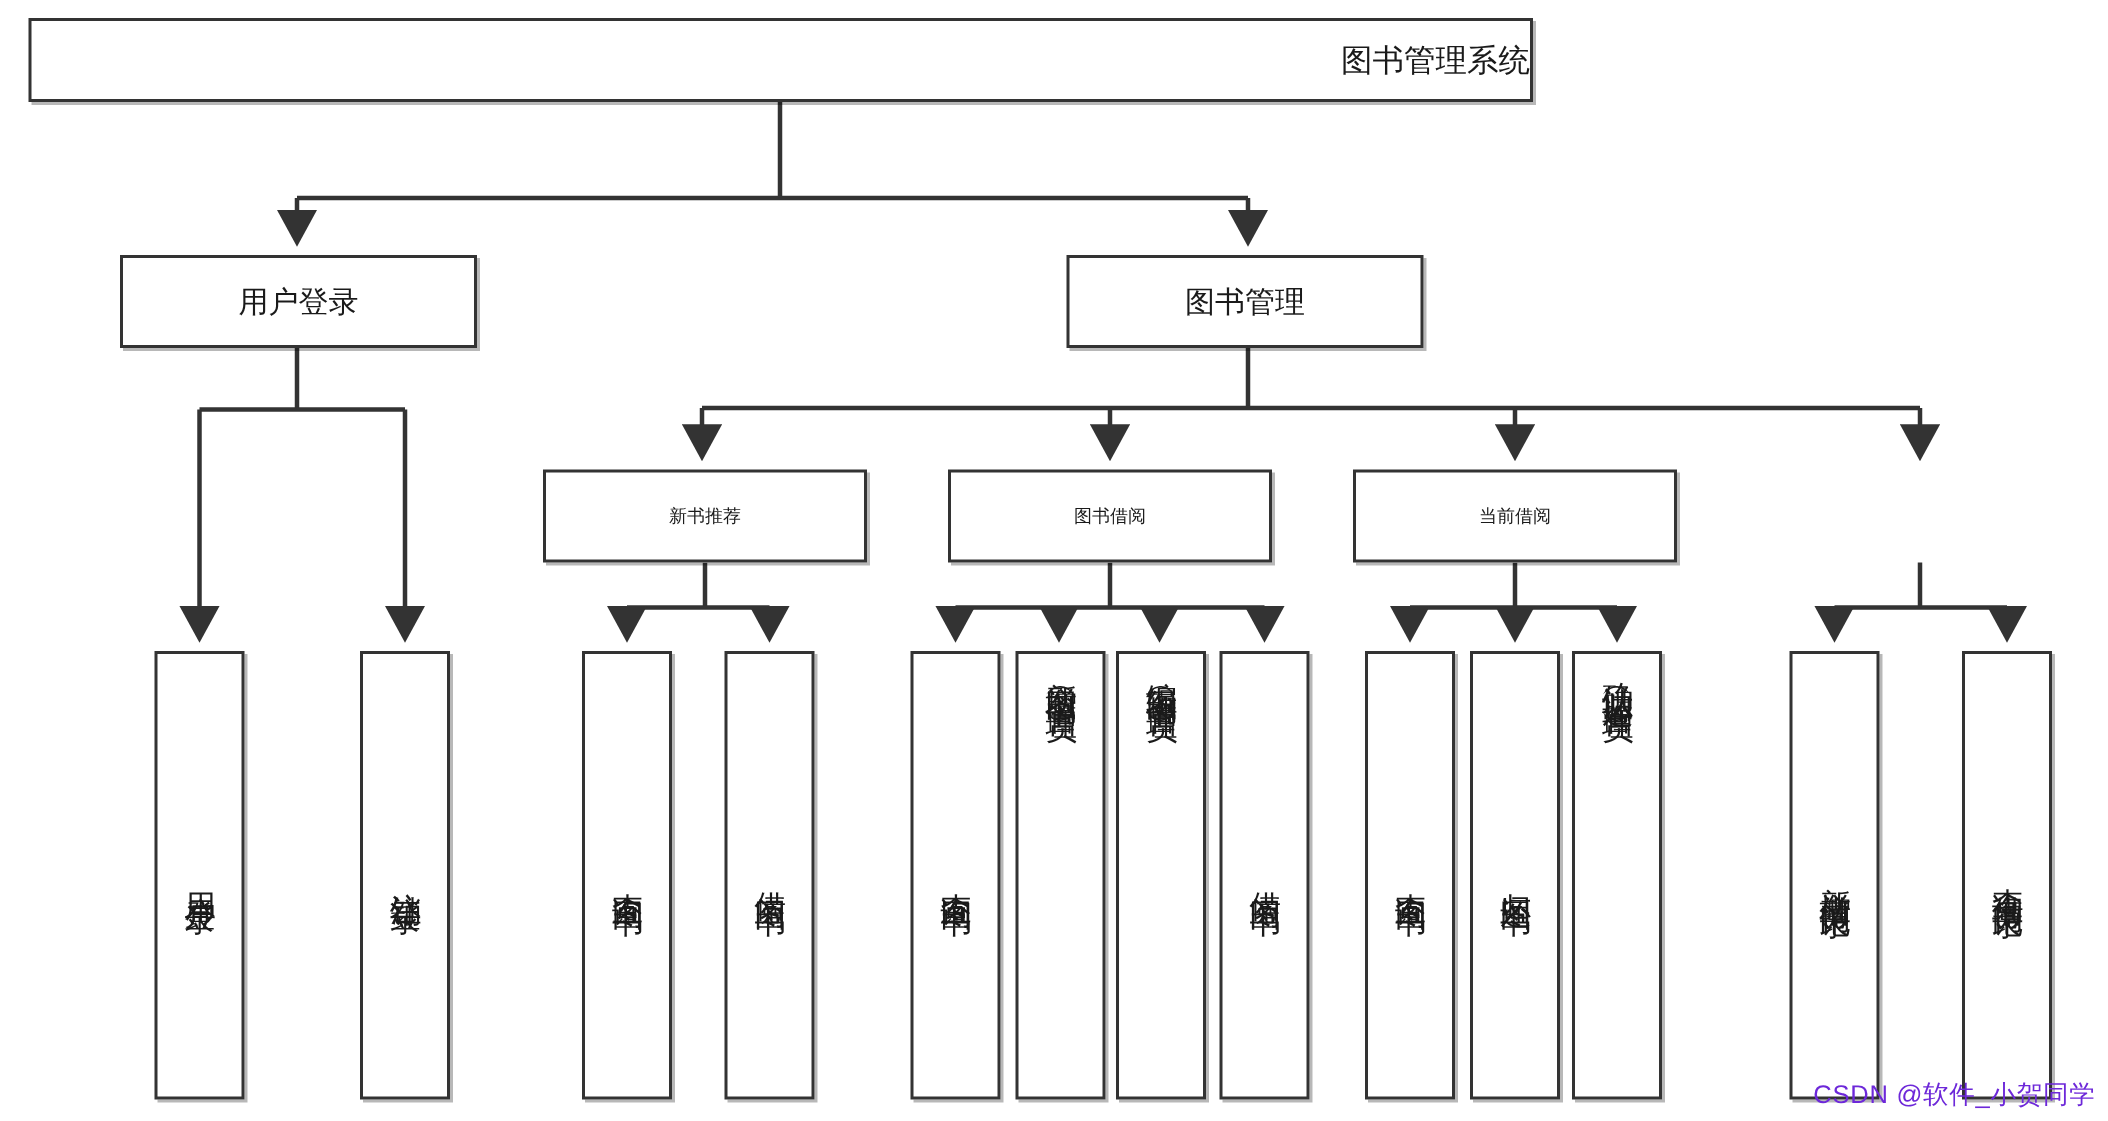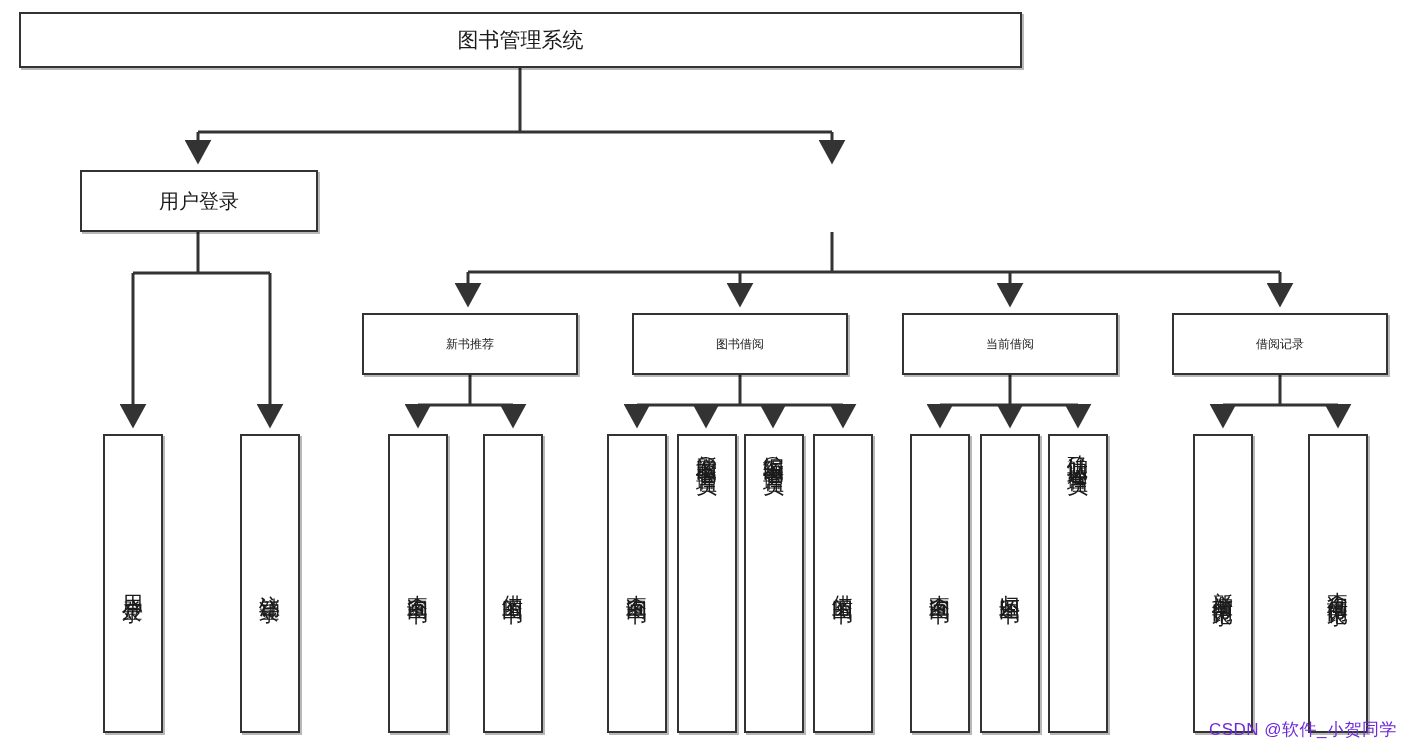--- a/index.html
+++ b/index.html
@@ -125,40 +125,40 @@
       <path d="M 1010 405 L 1010 424" marker-end="url(#arrow)"></path>
       <path d="M 1078 405 L 1078 424" marker-end="url(#arrow)"></path>
 
       <path d="M 1280 375 L 1280 405"></path>
       <path d="M 1223 405 L 1338 405"></path>
       <path d="M 1223 405 L 1223 424" marker-end="url(#arrow)"></path>
       <path d="M 1338 405 L 1338 424" marker-end="url(#arrow)"></path>
     </g>
   </svg>
 
-  <div class="node root" style="left:19px; top:12px; width:1003px; height:56px;">
+  <div class="node root" style="left:19px; top:12px; width:1003px; height:56px;justify-content:flex-end;">
     <span>图书管理系统</span>
   </div>
 
   <div class="node lvl2" style="left:80px; top:170px; width:238px; height:62px;">
     <span>用户登录</span>
   </div>
+  <div class="node lvl2" style="left:711px; top:170px; width:238px; height:62px;">
+    <span>图书管理</span>
+  </div>
 
   <div class="node lvl3" style="left:362px; top:313px; width:216px; height:62px;">
     <span>新书推荐</span>
   </div>
   <div class="node lvl3" style="left:902px; top:313px; width:216px; height:62px;">
     <span>当前借阅</span>
   </div>
   <div class="node lvl3" style="left:632px; top:313px; width:216px; height:62px;">
     <span>图书借阅</span>
   </div>
-  <div class="node lvl3" style="left:1172px; top:313px; width:216px; height:62px;">
-    <span>借阅记录</span>
-  </div>
 
   <div class="node leaf" style="left:103px; top:434px; width:60px; height:299px;">
     <span class="vtext">用户登录</span>
   </div>
   <div class="node leaf" style="left:240px; top:434px; width:60px; height:299px;">
     <span class="vtext">注销登录</span>
   </div>
 
   <div class="node leaf" style="left:388px; top:434px; width:60px; height:299px;">
     <span class="vtext">查询图书</span>

